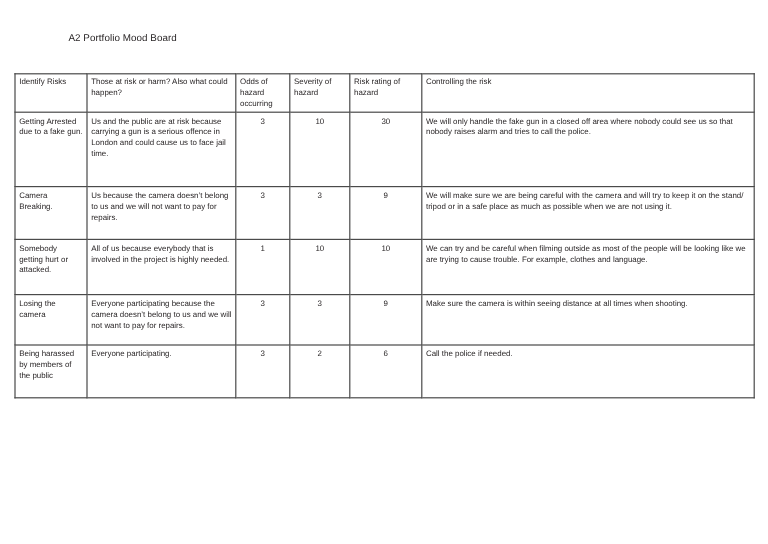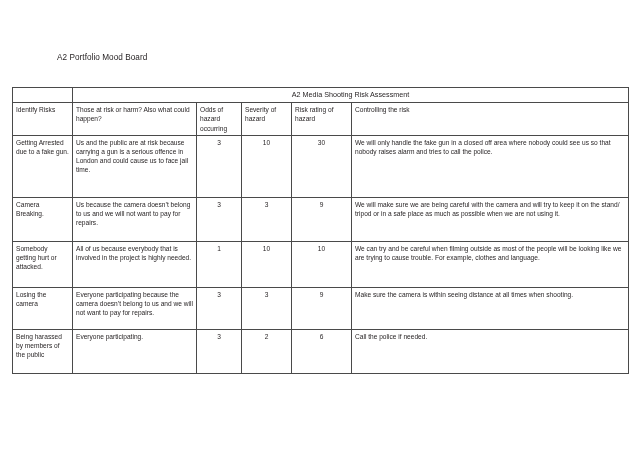--- a/index.html
+++ b/index.html
@@ -14,21 +14,20 @@
     font-family: "Liberation Sans", sans-serif;
     color: #231f20;
     -webkit-font-smoothing: antialiased;
   }
   .page {
     position: relative;
     width: 640px;
     height: 378px;
     box-sizing: border-box;
     overflow: hidden;
-    margin-top: 26px;
   }
   .doc-title {
     position: absolute;
     left: 57px;
     top: 26px;
     font-size: 8.2px;
     line-height: 11px;
     letter-spacing: 0.05px;
     white-space: nowrap;
     color: #231f20;
@@ -97,24 +96,20 @@
     <table class="risk">
       <colgroup>
         <col class="c0">
           <col class="c1">
           <col class="c2">
         <col class="c3">
           <col class="c4">
           <col class="c5">
       </colgroup>
       <tbody>
-        <tr>
-          <td class="banner-blank"></td>
-          <td class="banner-cell" colspan="5">A2 Media Shooting  Risk Assessment</td>
-        </tr>
         <tr class="hdr-row hdr-h">
           <td>Identify Risks</td>
           <td>Those at risk or harm? Also what could happen?</td>
           <td>Odds of hazard occurring</td>
           <td>Severity of hazard</td>
           <td>Risk rating of hazard</td>
           <td>Controlling the risk</td>
         </tr>
 
         <tr class="r-tall-1">

